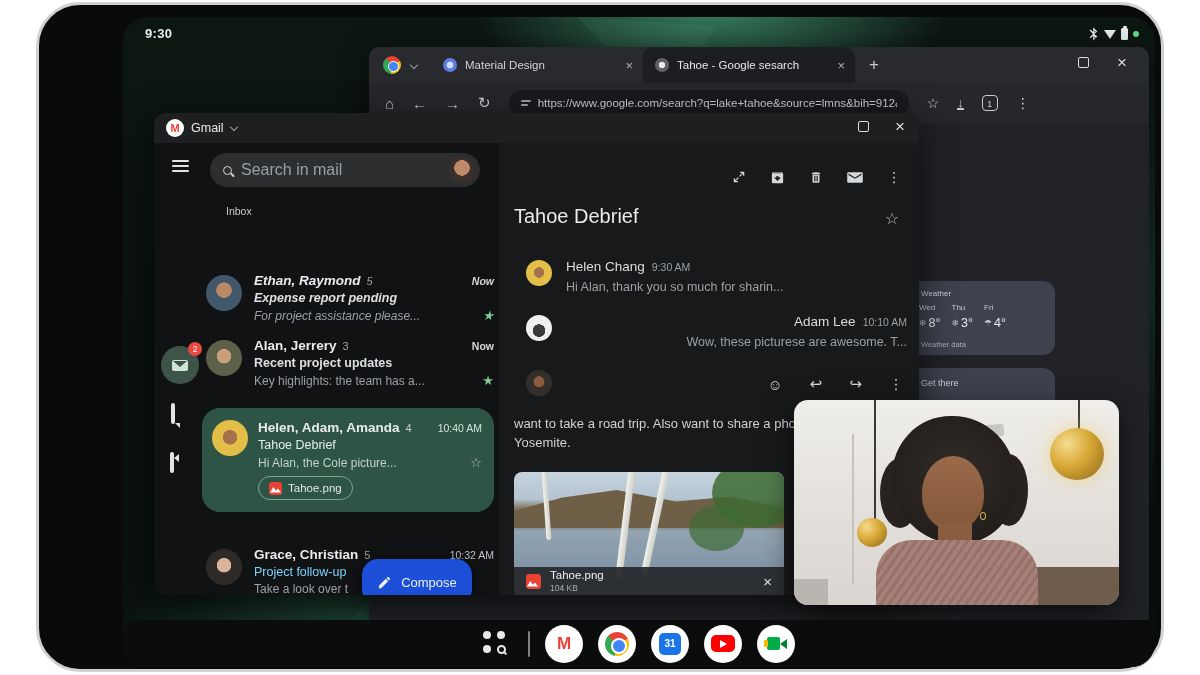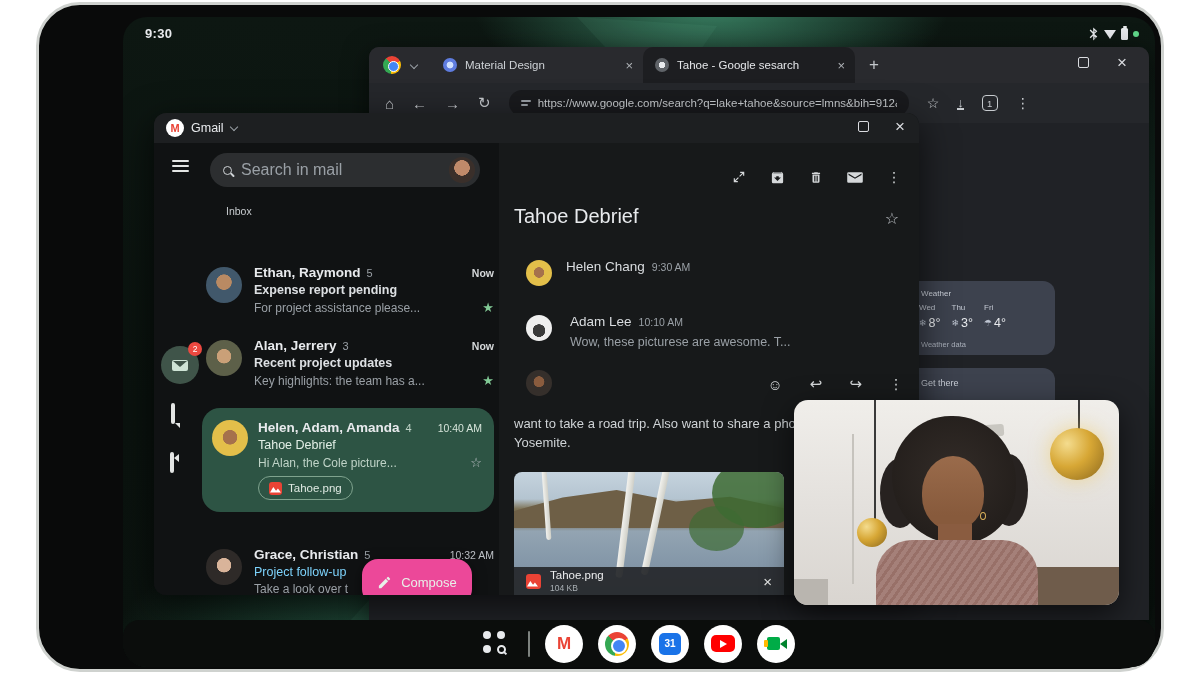--- a/index.html
+++ b/index.html
@@ -92,21 +92,21 @@
   .mr-sniptext { color:#9aa0a6; font-size:12px; flex:1; white-space:nowrap; overflow:hidden; }
   .star-g { color:#81c995; font-size:13px; }
   .star-o { color:#bdc1c6; font-size:13px; }
   .selcard { position:absolute; left:48px; top:265px; width:292px; height:104px; background:#2d5444; border-radius:18px; padding:12px 12px 0 10px; }
   .selcard .mr-subject { color:#e3efe7; font-weight:normal; }
   .selcard .mr-sniptext { color:#bfd3c7; }
   .attach-chip { position:absolute; left:56px; top:68px; height:24px; border:1px solid #7fa58e; border:1px solid #7fa38e; border-radius:13px; display:flex; align-items:center; gap:6px; padding:0 10px; }
   .red-img-ic { width:13px; height:13px; background:#ea4335; border-radius:3px; position:relative; overflow:hidden; }
   .red-img-ic:before { content:""; position:absolute; left:1px; bottom:2px; width:11px; height:6px; background:#fff; clip-path:polygon(0 100%, 30% 10%, 55% 70%, 72% 35%, 100% 100%); }
   .chip-name { color:#dfe9e2; font-size:11.5px; }
-  .compose { position:absolute; left:208px; top:416px; width:110px; height:46px; background:#ec4899; border-radius:16px; display:flex; align-items:center; justify-content:center; gap:9px; box-shadow:0 4px 14px rgba(0,0,0,.5); }
+  .compose { position:absolute; left:208px; top:416px; width:110px; height:46px; background:#1d4ed8; border-radius:16px; display:flex; align-items:center; justify-content:center; gap:9px; box-shadow:0 4px 14px rgba(0,0,0,.5); }
   .compose span { color:#e8f0e9; font-size:13px; }
 
   .d-toolbar { position:absolute; right:18px; top:26px; display:flex; gap:24px; align-items:center; }
   .d-toolbar svg { display:block; }
   .d-subject { position:absolute; left:15px; top:62px; color:#e8eaed; font-size:20px; }
   .d-star { position:absolute; right:20px; top:66px; }
   .msg { position:absolute; left:15px; right:12px; }
   .msg-name { color:#dadde0; font-size:13.5px; }
   .msg-time { color:#9aa0a6; font-size:10.5px; margin-left:7px; }
   .msg-snip { color:#9aa0a6; font-size:12.5px; margin-top:5px; }
@@ -275,21 +275,21 @@
         </div>
         <div class="inbox-label">Inbox</div>
 
         <div class="rail-selected" style="top:203px;">
           <span class="rail-env"></span>
           <span class="rail-badge">2</span>
         </div>
         <div class="abs" style="left:17px;top:262px;"><span class="chat-ic"></span></div>
         <div class="abs" style="left:16px;top:311px;"><span class="vid-ic"></span></div>
 
-        <div class="mailrow" style="top:122px;">
+        <div class="mailrow" style="top:130px;font-style:italic;">
           <span class="avatar abs" style="left:4px;top:2px;width:36px;height:36px;background:radial-gradient(circle at 50% 42%,#b98a63 0 27%,#41586b 29%);"></span>
           <div style="margin-left:52px;">
             <div class="mr-line1">
                 <span class="mr-sender">Ethan, Raymond</span>
                 <span class="mr-count">5</span>
                 <span class="mr-time">Now</span>
               </div>
             <div class="mr-subject">Expense report pending</div>
             <div class="mr-snip">
                 <span class="mr-sniptext">For project assistance please...</span>
@@ -373,26 +373,27 @@
             </svg>
           <span class="dots3" style="color:#d5d8da;">⋮</span>
         </div>
         <div class="d-subject">Tahoe Debrief</div>
         <div class="d-star star-o" style="font-size:16px;">☆</div>
 
         <div class="msg" style="top:114px;">
           <span class="avatar abs" style="left:12px;top:3px;width:26px;height:26px;background:radial-gradient(circle at 50% 48%,#a5714c 0 27%,#e3bf4a 29%);"></span>
           <div style="margin-left:52px;">
             <div><span class="msg-name">Helen Chang</span><span class="msg-time">9:30 AM</span></div>
+            <div class="msg-snip">Hi Alan, thank you so much for sharin...</div>
           </div>
         </div>
 
         <div class="msg" style="top:169px;">
           <span class="avatar abs" style="left:12px;top:3px;width:26px;height:26px;background:radial-gradient(circle at 50% 60%,#3a3a3a 0 30%,#efefef 32%);"></span>
-          <div style="margin-left:56px;">
+          <div style="margin-left:56px;text-align:right;">
             <div><span class="msg-name">Adam Lee</span><span class="msg-time">10:10 AM</span></div>
             <div class="msg-snip">Wow, these picturese are awesome. T...</div>
           </div>
         </div>
 
         <div class="msg" style="top:224px;">
           <span class="avatar abs" style="left:12px;top:3px;width:26px;height:26px;background:radial-gradient(circle at 50% 45%,#8a5c3e 0 27%,#352f2b 29%);"></span>
         </div>
         <div class="msg-actions">
           <span style="font-size:15px;">☺</span>

